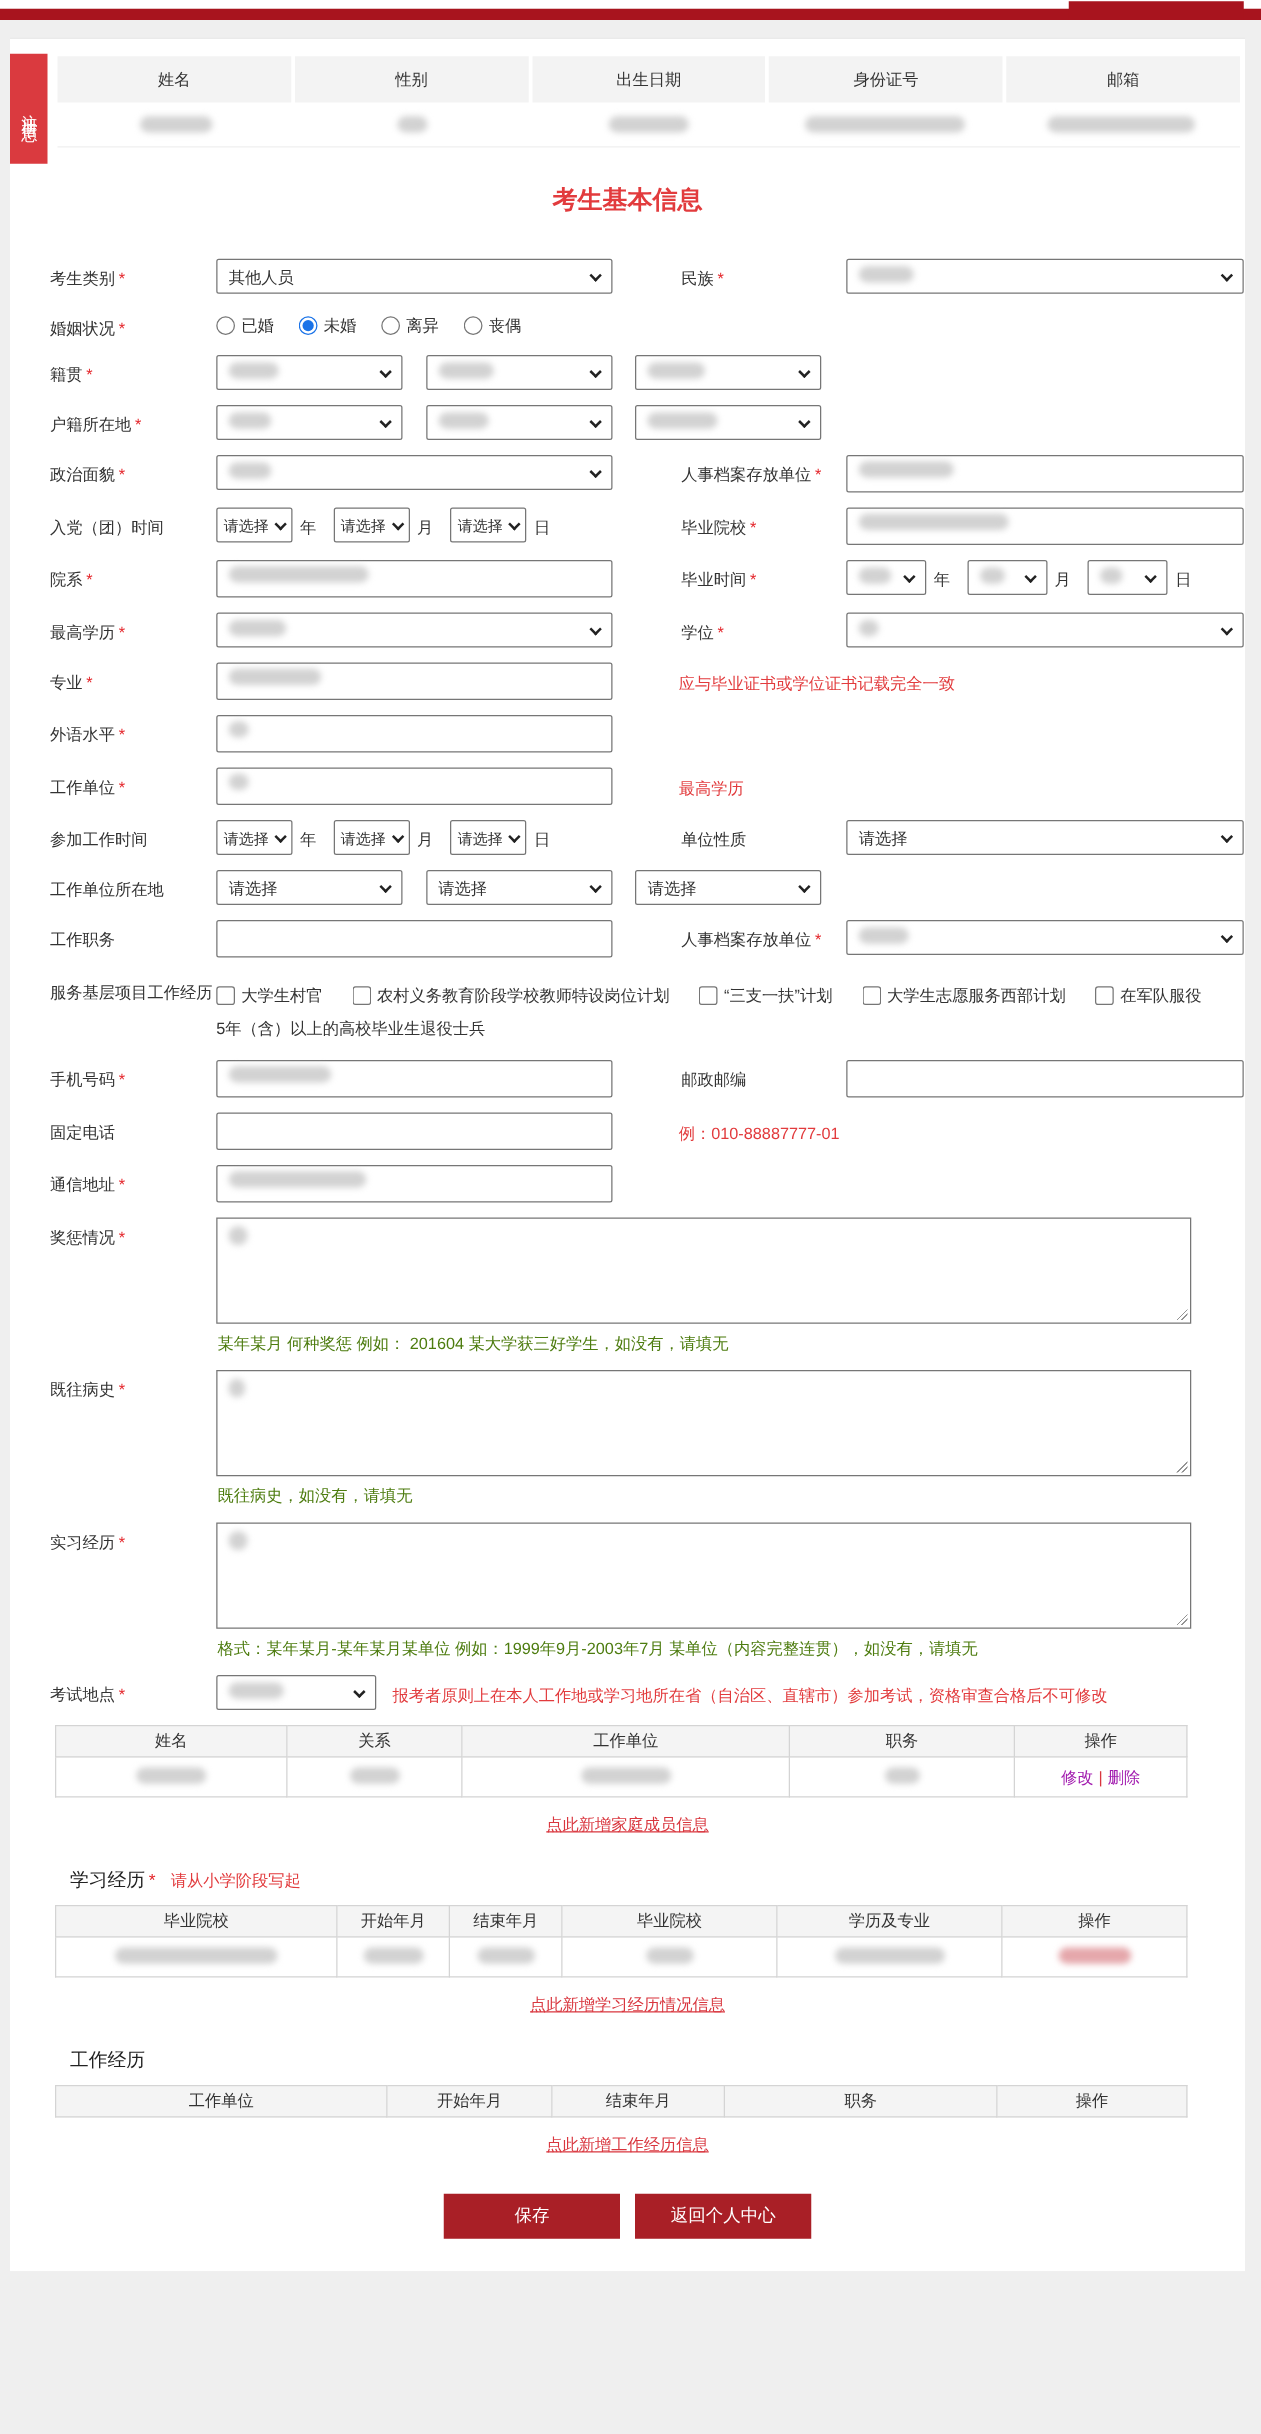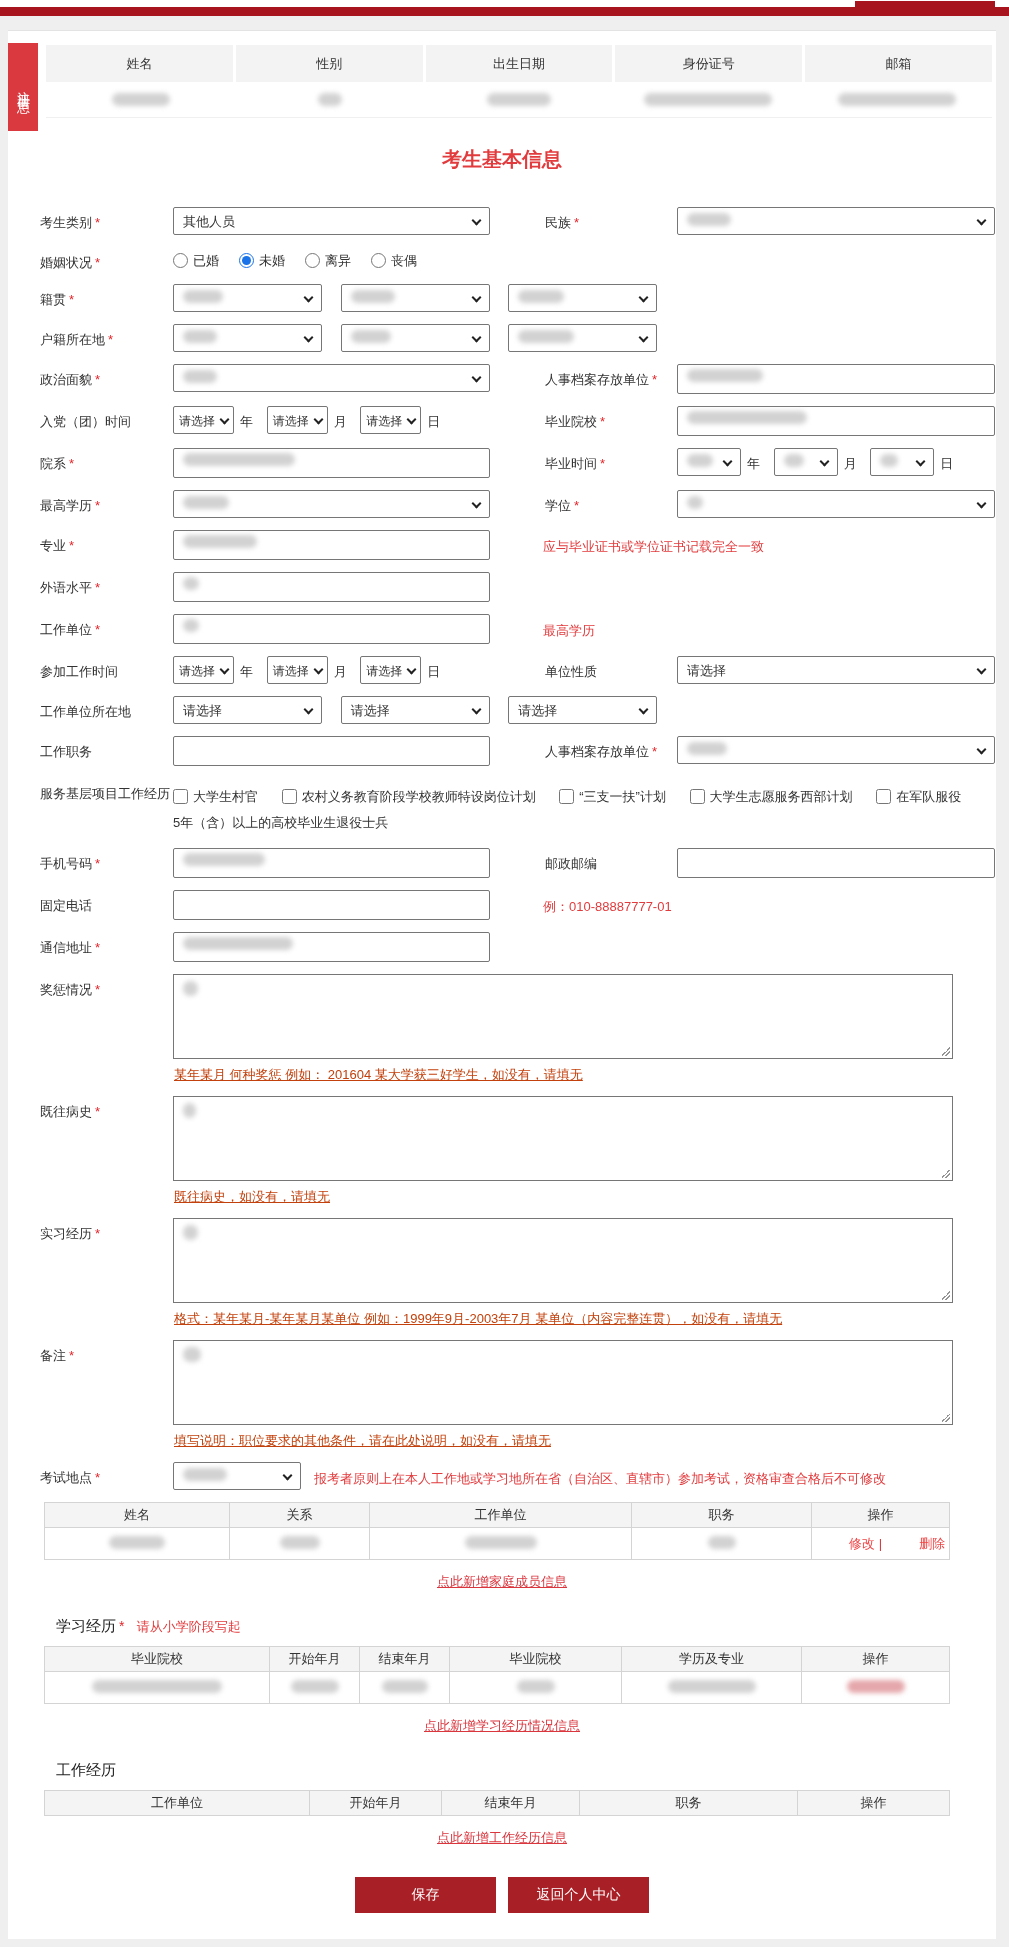--- a/index.html
+++ b/index.html
@@ -62,36 +62,36 @@
   .sel-xs .chev { right:5px; }
   .sel-xs2 { width:64px; display:inline-block; vertical-align:top; }
   .sel-sm { width:128px; }
   .unit { display:inline-block; padding:7px 10px 0 6px; }
   .inp { height:30px; width:317px; border:1px solid #767676; border-radius:2px; background:#fff; padding:4px 9px; }
   .inp-r { width:318px; }
   .ta { position:relative; width:780px; height:85px; border:1px solid #767676; background:#fff; padding:6px 9px; }
   .grip { position:absolute; right:2px; bottom:2px; width:9px; height:9px; cursor:nwse-resize;
     background:linear-gradient(135deg,transparent 0 50%,#949494 50% 57%,transparent 57% 71%,#949494 71% 78%,transparent 78%); }
   .hint { color:#e23b3d; padding-top:8px; margin-left:13px; }
-  .hint-under { color:#c2410c; margin:7px 0 0 1px;text-decoration:underline; }
+  .hint-under { color:#4d7c0f; margin:7px 0 0 1px; }
 
   .radio-group { padding-top:5px; display:flex; gap:20px; white-space:nowrap; }
   .radio-group label, .cb-item label { cursor:pointer; }
   input[type=radio], input[type=checkbox] { accent-color:#1a73e8; width:15px; height:15px; margin:0 5px 0 0; vertical-align:-3px; cursor:pointer; }
   .cb-wrap { width:790px; padding-top:6px; line-height:26px; }
   .cb-item { margin-right:20px; white-space:normal; }
 
   
   .sec-title { margin:26px 0 10px 48px; font-size:15px; color:#222; }
   .sec-title .req { font-size:14px; }
   .sec-hint { color:#e23b3d; font-size:13px; margin-left:8px; }
   table.grid { border-collapse:collapse; margin-left:36px; width:905px; table-layout:fixed; }
   table.grid th { background:#f4f4f4; font-weight:normal; color:#333; border:1px solid #d4d4d4; height:25px; font-size:13px; }
   table.grid td { border:1px solid #d4d4d4; height:32px; text-align:center; }
-  .op-link { color:#ef4444; cursor:pointer;margin-left:33px; }
+  .op-link { color:#a21caf; cursor:pointer; }
   .op-sep { color:#d9363e; margin:0 4px; }
   .add-link { display:block; text-align:center; color:#d9363e; text-decoration:underline; margin:13px 0 6px 0; cursor:pointer; }
 
   
   .btn-bar { display:flex; justify-content:center; gap:12px; margin:30px 0 14px 0; }
   .btn { height:36px; border:none; color:#fff; background:#a91f26; font-size:14px; cursor:pointer; padding:0 12px; }
   .btn-save { width:141px; }
   .btn-back { width:141px; }
 </style>
 </head>
@@ -335,27 +335,20 @@
   </div>
 
   <div class="row">
     <div class="lab"><span>实习经历</span><span class="req">*</span></div>
     <div>
       <div class="ta"><span class="pb" style="width:15px;height:15px"></span><span class="grip"></span></div>
       <div class="hint-under">格式：某年某月-某年某月某单位 例如：1999年9月-2003年7月 某单位（内容完整连贯），如没有，请填无</div>
     </div>
   </div>
 
-  <div class="row">
-    <div class="lab"><span>备注</span><span class="req">*</span></div>
-    <div>
-      <div class="ta"><span class="pb" style="width:18px;height:15px"></span><span class="grip"></span></div>
-      <div class="hint-under">填写说明：职位要求的其他条件，请在此处说明，如没有，请填无</div>
-    </div>
-  </div>
 
   <div class="row">
     <div class="lab"><span>考试地点</span><span class="req">*</span></div>
     <div>
       <div class="sel sel-sm"><span class="pb" style="width:44px"></span><span class="chev"></span></div>
     </div>
     <div class="hint">报考者原则上在本人工作地或学习地所在省（自治区、直辖市）参加考试，资格审查合格后不可修改</div>
   </div>
 
   <table class="grid">

